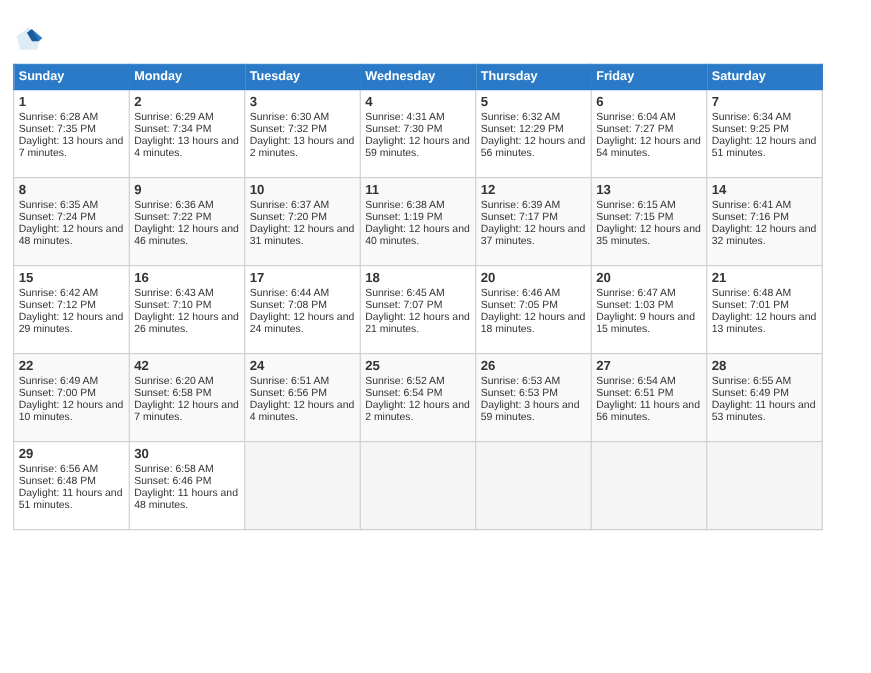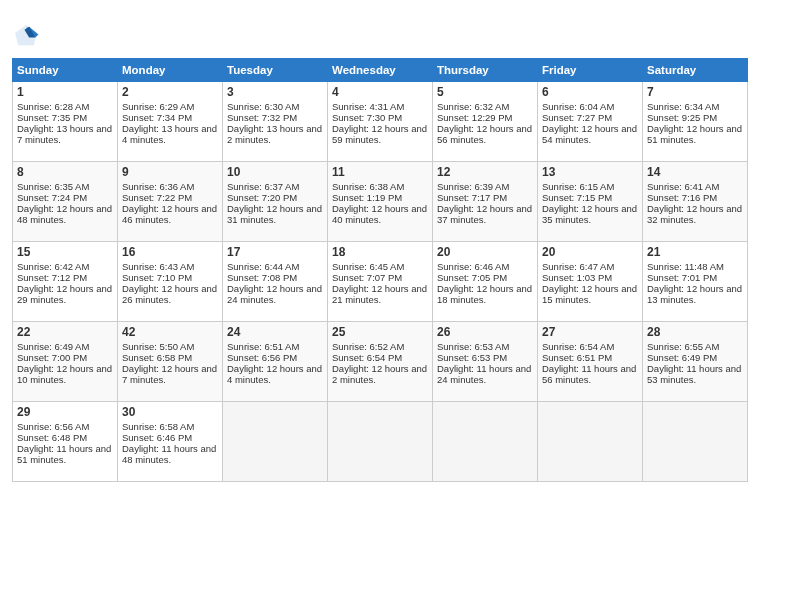--- a/index.html
+++ b/index.html
@@ -142,29 +142,29 @@
           <td><span class="day-num">12</span><span>Sunrise: 6:39 AM</span><br><span>Sunset: 7:17 PM</span><br><span>Daylight: 12 hours and 37 minutes.</span></td>
           <td><span class="day-num">13</span><span>Sunrise: 6:15 AM</span><br><span>Sunset: 7:15 PM</span><br><span>Daylight: 12 hours and 35 minutes.</span></td>
           <td><span class="day-num">14</span><span>Sunrise: 6:41 AM</span><br><span>Sunset: 7:16 PM</span><br><span>Daylight: 12 hours and 32 minutes.</span></td>
         </tr>
         <tr>
           <td><span class="day-num">15</span><span>Sunrise: 6:42 AM</span><br><span>Sunset: 7:12 PM</span><br><span>Daylight: 12 hours and 29 minutes.</span></td>
           <td><span class="day-num">16</span><span>Sunrise: 6:43 AM</span><br><span>Sunset: 7:10 PM</span><br><span>Daylight: 12 hours and 26 minutes.</span></td>
           <td><span class="day-num">17</span><span>Sunrise: 6:44 AM</span><br><span>Sunset: 7:08 PM</span><br><span>Daylight: 12 hours and 24 minutes.</span></td>
           <td><span class="day-num">18</span><span>Sunrise: 6:45 AM</span><br><span>Sunset: 7:07 PM</span><br><span>Daylight: 12 hours and 21 minutes.</span></td>
           <td><span class="day-num">20</span><span>Sunrise: 6:46 AM</span><br><span>Sunset: 7:05 PM</span><br><span>Daylight: 12 hours and 18 minutes.</span></td>
-          <td><span class="day-num">20</span><span>Sunrise: 6:47 AM</span><br><span>Sunset: 1:03 PM</span><br><span>Daylight: 12 hours and 15 minutes.</span></td>
-          <td><span class="day-num">21</span><span>Sunrise: 11:48 AM</span><br><span>Sunset: 7:01 PM</span><br><span>Daylight: 12 hours and 13 minutes.</span></td>
+          <td><span class="day-num">20</span><span>Sunrise: 6:47 AM</span><br><span>Sunset: 1:03 PM</span><br><span>Daylight: 9 hours and 15 minutes.</span></td>
+          <td><span class="day-num">21</span><span>Sunrise: 6:48 AM</span><br><span>Sunset: 7:01 PM</span><br><span>Daylight: 12 hours and 13 minutes.</span></td>
         </tr>
         <tr>
           <td><span class="day-num">22</span><span>Sunrise: 6:49 AM</span><br><span>Sunset: 7:00 PM</span><br><span>Daylight: 12 hours and 10 minutes.</span></td>
-          <td><span class="day-num">42</span><span>Sunrise: 5:50 AM</span><br><span>Sunset: 6:58 PM</span><br><span>Daylight: 12 hours and 7 minutes.</span></td>
+          <td><span class="day-num">42</span><span>Sunrise: 6:20 AM</span><br><span>Sunset: 6:58 PM</span><br><span>Daylight: 12 hours and 7 minutes.</span></td>
           <td><span class="day-num">24</span><span>Sunrise: 6:51 AM</span><br><span>Sunset: 6:56 PM</span><br><span>Daylight: 12 hours and 4 minutes.</span></td>
           <td><span class="day-num">25</span><span>Sunrise: 6:52 AM</span><br><span>Sunset: 6:54 PM</span><br><span>Daylight: 12 hours and 2 minutes.</span></td>
-          <td><span class="day-num">26</span><span>Sunrise: 6:53 AM</span><br><span>Sunset: 6:53 PM</span><br><span>Daylight: 11 hours and 24 minutes.</span></td>
+          <td><span class="day-num">26</span><span>Sunrise: 6:53 AM</span><br><span>Sunset: 6:53 PM</span><br><span>Daylight: 3 hours and 59 minutes.</span></td>
           <td><span class="day-num">27</span><span>Sunrise: 6:54 AM</span><br><span>Sunset: 6:51 PM</span><br><span>Daylight: 11 hours and 56 minutes.</span></td>
           <td><span class="day-num">28</span><span>Sunrise: 6:55 AM</span><br><span>Sunset: 6:49 PM</span><br><span>Daylight: 11 hours and 53 minutes.</span></td>
         </tr>
         <tr>
           <td><span class="day-num">29</span><span>Sunrise: 6:56 AM</span><br><span>Sunset: 6:48 PM</span><br><span>Daylight: 11 hours and 51 minutes.</span></td>
           <td><span class="day-num">30</span><span>Sunrise: 6:58 AM</span><br><span>Sunset: 6:46 PM</span><br><span>Daylight: 11 hours and 48 minutes.</span></td>
           <td class="empty"></td>
           <td class="empty"></td>
           <td class="empty"></td>
           <td class="empty"></td>

